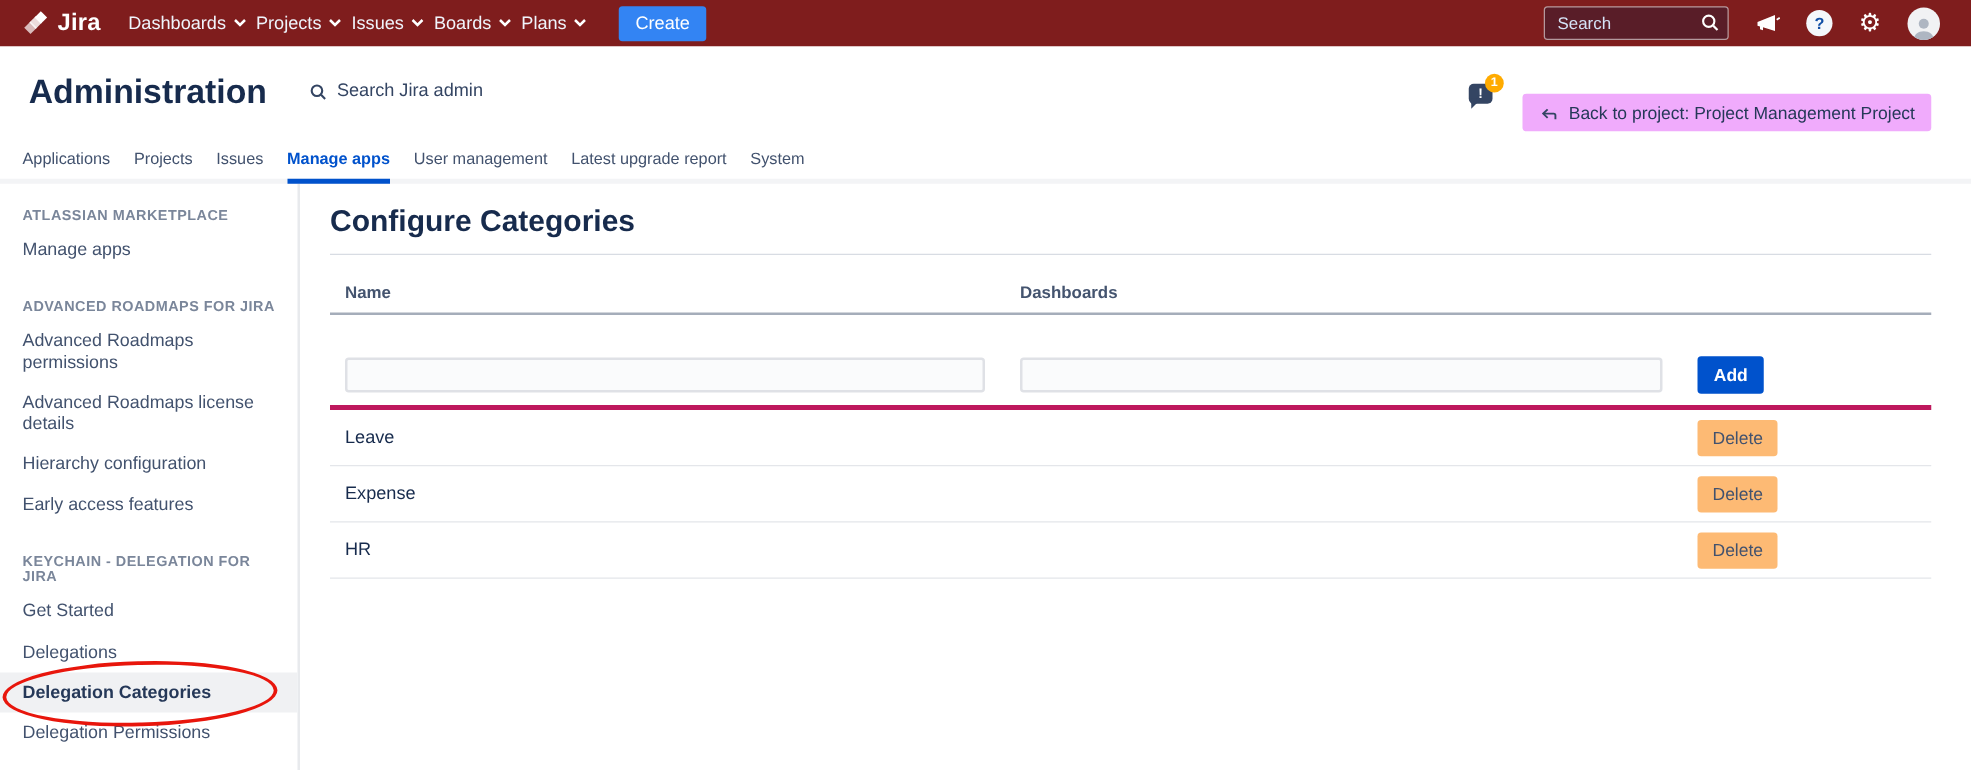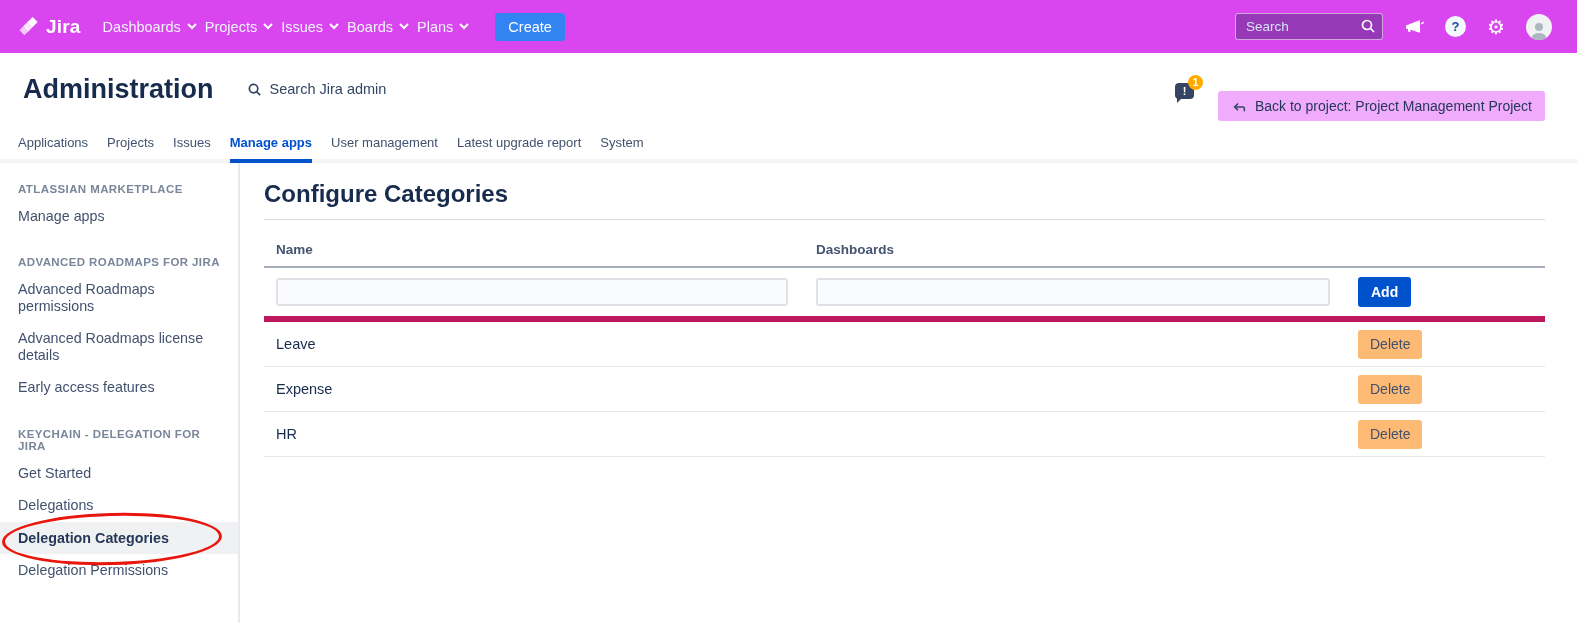--- a/index.html
+++ b/index.html
@@ -1,21 +1,21 @@
 <!DOCTYPE html>
 <html><head>
 <meta charset="utf-8">
 <title>Jira Administration</title>
 <style>
   * { box-sizing: border-box; margin: 0; padding: 0; }
   html,body { width:1577px; height:623px; overflow:hidden; background:#fff;
     font-family:"Liberation Sans", sans-serif; }
 
   
-  .navbar { height:53px; background:#d946ef; display:flex; align-items:center;
+  .navbar { height:37px; background:#7f1d1d; display:flex; align-items:center;
     padding:0 25px 0 18px; color:#F0F4FB; }
   .logo { display:flex; align-items:center; gap:6px; margin-right:22px; cursor:pointer; }
   .logo-text { font-size:19px; font-weight:700; color:#fff; letter-spacing:.2px; }
   .nav-items { display:flex; align-items:center; gap:8px; }
   .nav-item { display:flex; align-items:center; gap:6px; font-size:14.5px; color:#F0F4FB;
     cursor:pointer; white-space:nowrap; }
   .create-btn { margin-left:26px; background:#3384F3; color:#fff; border:none; border-radius:3px;
     height:28px; padding:0 13px; font-size:14.5px; font-weight:500; cursor:pointer;
     font-family:inherit; }
   .nav-right { margin-left:auto; display:flex; align-items:center; gap:21px; }
@@ -73,21 +73,21 @@
     pointer-events:none; }
 
   
   .main { flex:1; padding:17px 32px 0 24px; }
   .main-title { font-size:24px; font-weight:600; color:#172B4D; margin-bottom:11px; }
   .title-rule { border-bottom:1px solid #D8DCE3; margin-bottom:12px; }
   .grid-row { display:grid; grid-template-columns:540px 542px 1fr; align-items:center; }
   .cell { padding-left:12px; }
   .t-head { padding:10px 0 9px; border-bottom:2px solid #A5ADBA; }
   .t-head .cell { font-size:13.5px; font-weight:600; color:#44546F; }
-  .t-input-row { padding:9px 0; border-bottom:6px solid #be185d; }
+  .t-input-row { padding:9px 0; border-bottom:4px solid #be185d;margin-top:24px; }
   .t-input-row input { width:calc(100% - 16px); height:28px; background:#FAFBFC;
     border:2px solid #DFE1E6; border-radius:3px; padding:0 8px; font-size:14px;
     font-family:inherit; color:#172B4D; outline:none; }
   .add-btn { background:#0052CC; color:#fff; border:none; border-radius:3px; height:30px;
     padding:0 13px; font-size:14px; font-weight:700; cursor:pointer; font-family:inherit; }
   .t-row { height:45px; border-bottom:1px solid #E4E6EA; font-size:14.5px; color:#172B4D; }
   .delete-btn { background:#fdba74; color:#42526E; border:none; border-radius:3px; height:29px;
     padding:0 12px; font-size:14px; cursor:pointer; font-family:inherit; }
 </style>
 </head>
@@ -199,20 +199,21 @@
 
   <aside class="sidebar">
     <div class="side-section">
       <div class="side-section-title">ATLASSIAN MARKETPLACE</div>
       <div class="side-item">Manage apps</div>
     </div>
     <div class="side-section">
       <div class="side-section-title">ADVANCED ROADMAPS FOR JIRA</div>
       <div class="side-item">Advanced Roadmaps permissions</div>
       <div class="side-item">Advanced Roadmaps license details</div>
+      <div class="side-item">Hierarchy configuration</div>
       <div class="side-item">Early access features</div>
     </div>
     <div class="side-section">
       <div class="side-section-title">KEYCHAIN - DELEGATION FOR JIRA</div>
       <div class="side-item">Get Started</div>
       <div class="side-item">Delegations</div>
       <div class="side-item selected">
         <span>Delegation Categories</span>
         <div class="annotation-ellipse"></div>
       </div>

